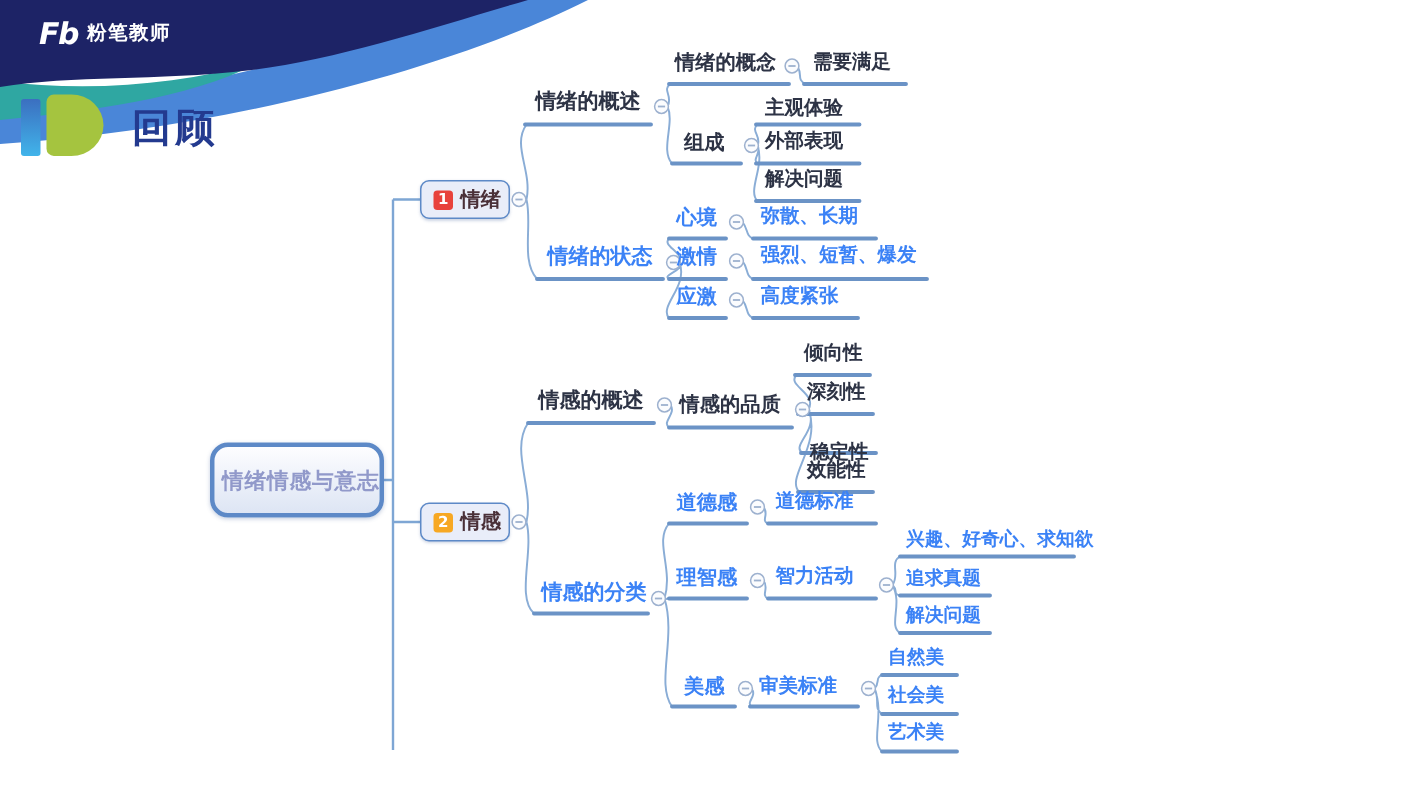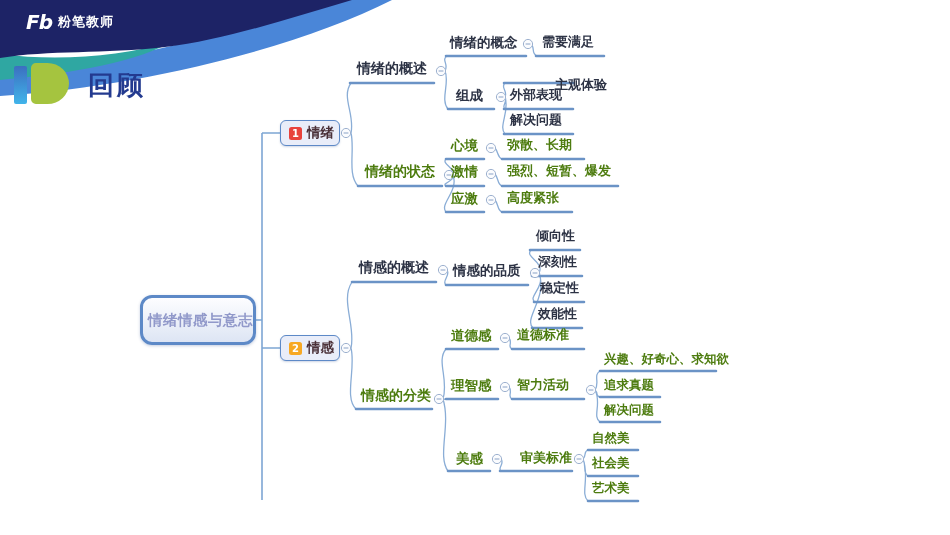--- a/index.html
+++ b/index.html
@@ -13,21 +13,21 @@
   .idlogo .bar{position:absolute;left:0;top:3px;width:13px;height:38px;border-radius:2px;
                background:linear-gradient(#3b6fc0,#41b4ea);}
   .idlogo .dee{position:absolute;left:17px;top:0;width:38px;height:41px;background:#a5c43f;
                border-radius:5px 22px 22px 5px / 5px 21px 21px 5px;}
   .review{position:absolute;left:88px;top:68px;font-size:26px;font-weight:800;color:#233a8f;letter-spacing:3px;}
   .map{position:absolute;left:0;top:0;}
   .minus circle{fill:#fbfcfe;stroke:#9db1cf;stroke-width:1;}
   .minus line{stroke:#9db1cf;stroke-width:1.2;}
   .lbl{position:absolute;white-space:nowrap;font-weight:700;line-height:1.1;}
   .navy{color:#2d3345;}
-  .maroon{color:#4d7c0f;}
+  .maroon{color:#3b82f6;}
   .s14{font-size:14px;}
   .s135{font-size:13.5px;}
   .s13{font-size:13px;}
   .s125{font-size:12.5px;}
   .nodebox{position:absolute;display:flex;align-items:center;background:#e9edf9;
            border:1.6px solid #5d89c7;border-radius:6px;box-sizing:border-box;
            box-shadow:0 1px 2px rgba(60,90,150,.25);}
   .badge{width:13px;height:13px;margin-left:8px;border-radius:2.5px;color:#ffffff;
          font-size:10px;font-weight:800;display:flex;align-items:center;justify-content:center;}
   .badge.red{background:#e8423c;}
@@ -198,44 +198,44 @@
   </div>
   <div class="nodebox" style="left:280px;top:335px;width:60px;height:26px;">
     <span class="badge amber">2</span>
     <span class="ntext">情感</span>
   </div>
 
   <div class="lbl navy s14" style="left:357px;top:61px;">情绪的概述</div>
   <div class="lbl navy s135" style="left:450px;top:35px;">情绪的概念</div>
   <div class="lbl navy s13" style="left:542px;top:35px;">需要满足</div>
   <div class="lbl navy s135" style="left:456px;top:88px;">组成</div>
-  <div class="lbl navy s13" style="left:510px;top:78px;margin-left:45px;">主观体验</div>
+  <div class="lbl navy s13" style="left:510px;top:66px;">主观体验</div>
   <div class="lbl navy s13" style="left:510px;top:88px;">外部表现</div>
   <div class="lbl navy s13" style="left:510px;top:113px;">解决问题</div>
   <div class="lbl maroon s14" style="left:365px;top:164px;">情绪的状态</div>
   <div class="lbl maroon s135" style="left:451px;top:138px;">心境</div>
   <div class="lbl maroon s13" style="left:507px;top:138px;">弥散、长期</div>
   <div class="lbl maroon s135" style="left:451px;top:164px;">激情</div>
   <div class="lbl maroon s13" style="left:507px;top:164px;">强烈、短暂、爆发</div>
   <div class="lbl maroon s135" style="left:451px;top:191px;">应激</div>
   <div class="lbl maroon s13" style="left:507px;top:191px;">高度紧张</div>
 
   <div class="lbl navy s14" style="left:359px;top:260px;">情感的概述</div>
   <div class="lbl navy s135" style="left:453px;top:263px;">情感的品质</div>
   <div class="lbl navy s13" style="left:536px;top:229px;">倾向性</div>
   <div class="lbl navy s13" style="left:538px;top:255px;">深刻性</div>
-  <div class="lbl navy s13" style="left:540px;top:281px;text-align:right;">稳定性</div>
+  <div class="lbl navy s13" style="left:540px;top:295px;text-align:right;">稳定性</div>
   <div class="lbl navy s13" style="left:538px;top:307px;">效能性</div>
   <div class="lbl maroon s14" style="left:361px;top:388px;">情感的分类</div>
   <div class="lbl maroon s135" style="left:451px;top:328px;">道德感</div>
   <div class="lbl maroon s13" style="left:517px;top:328px;">道德标准</div>
   <div class="lbl maroon s135" style="left:451px;top:378px;">理智感</div>
   <div class="lbl maroon s13" style="left:517px;top:378px;">智力活动</div>
   <div class="lbl maroon s125" style="left:604px;top:352px;">兴趣、好奇心、求知欲</div>
   <div class="lbl maroon s125" style="left:604px;top:378px;">追求真题</div>
   <div class="lbl maroon s125" style="left:604px;top:403px;">解决问题</div>
   <div class="lbl maroon s135" style="left:456px;top:451px;">美感</div>
-  <div class="lbl maroon s13" style="left:520px;top:451px;">审美标准</div>
+  <div class="lbl maroon s13" style="left:506px;top:451px;">审美标准</div>
   <div class="lbl maroon s125" style="left:592px;top:431px;">自然美</div>
   <div class="lbl maroon s125" style="left:592px;top:456px;">社会美</div>
   <div class="lbl maroon s125" style="left:592px;top:481px;">艺术美</div>
 
 </div>
 
 </body></html>

